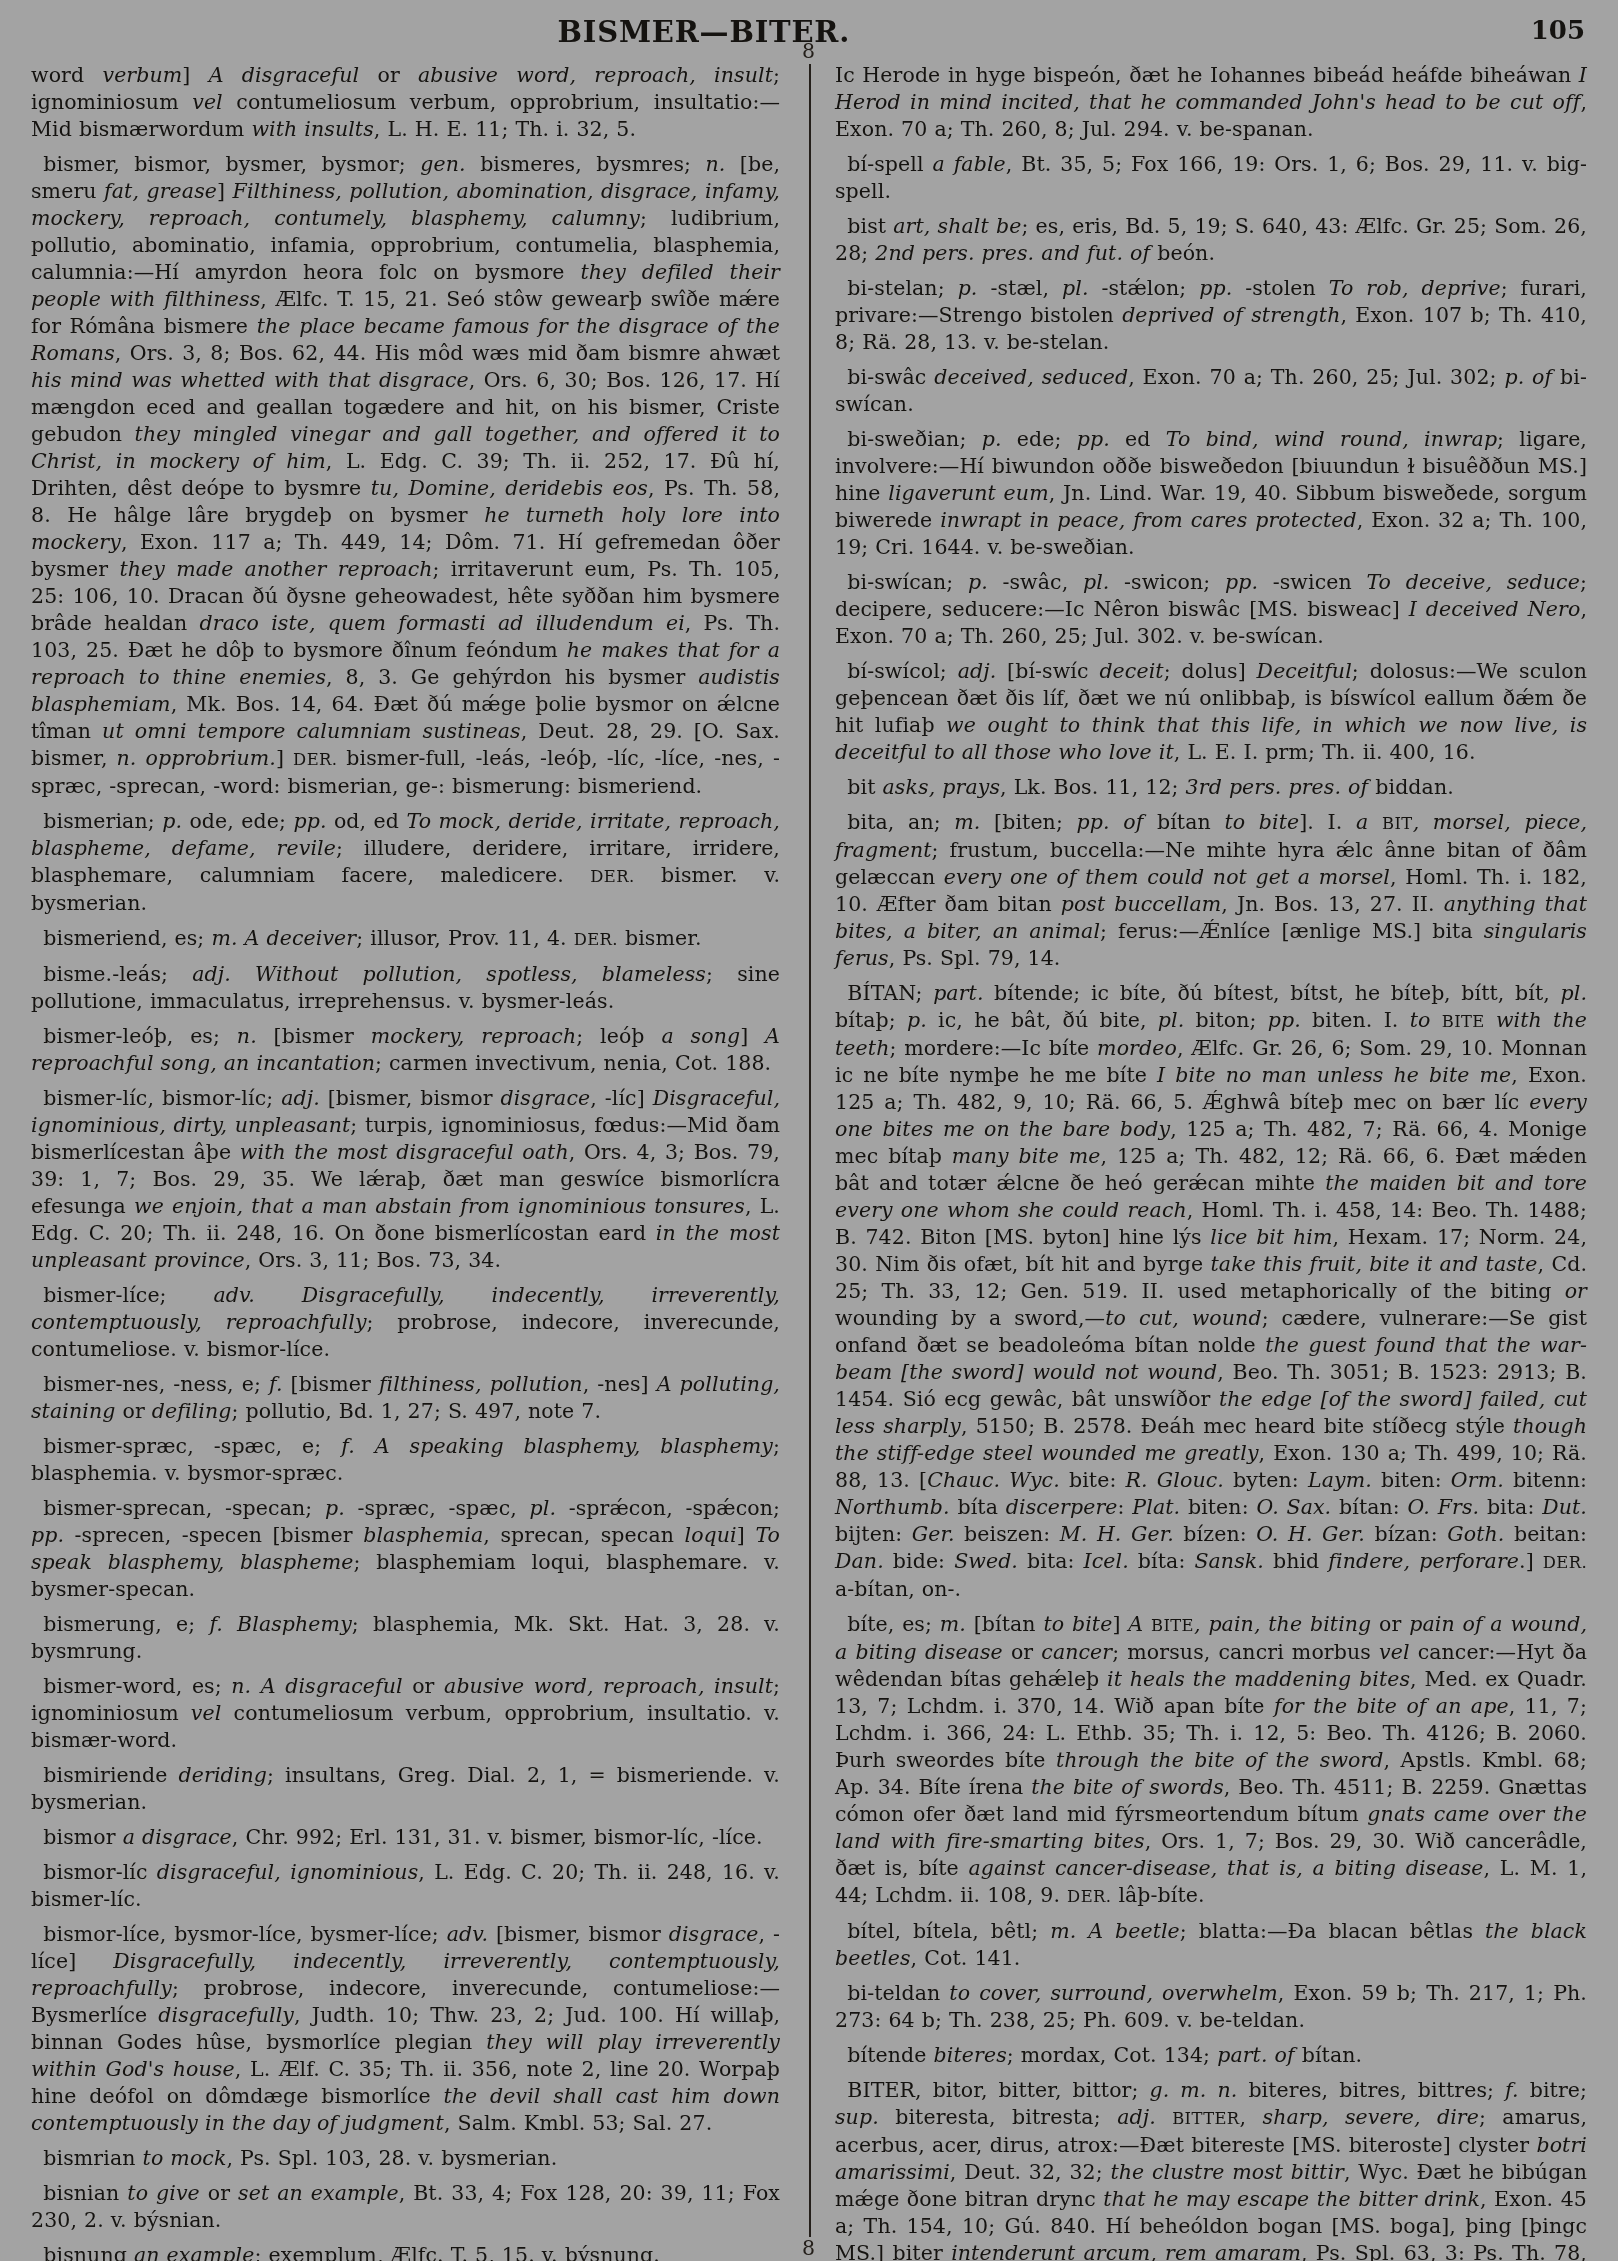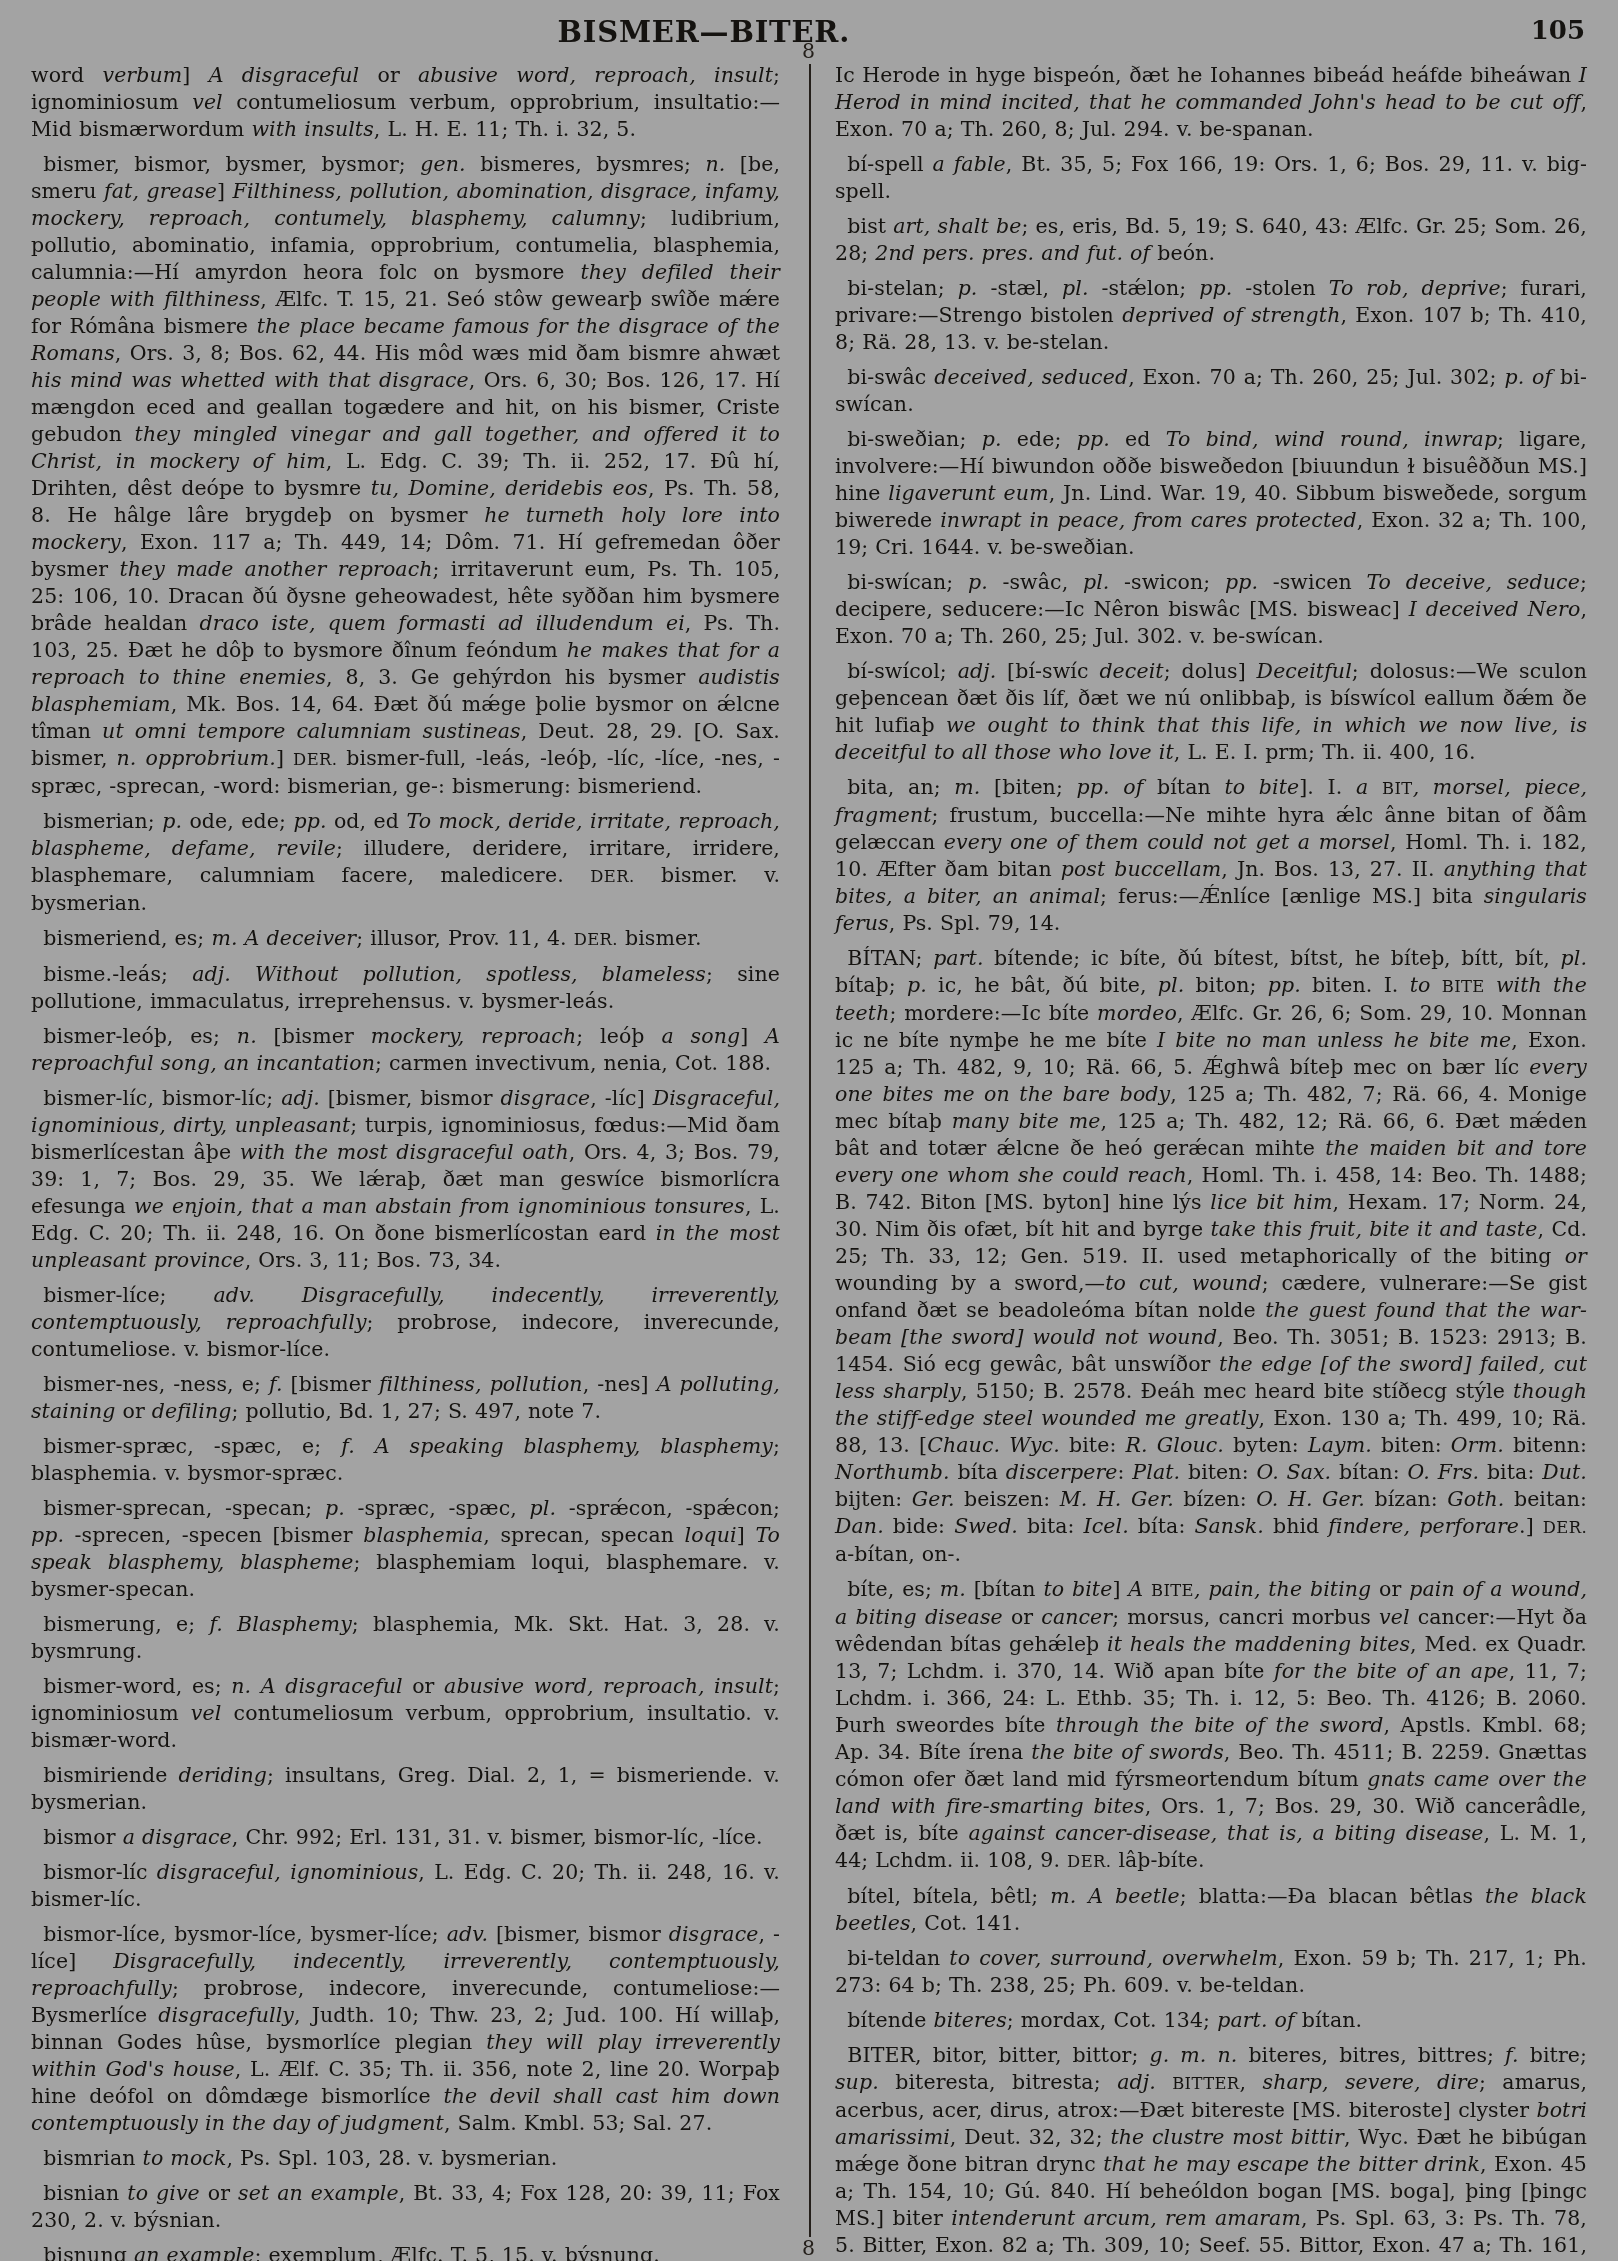--- a/index.html
+++ b/index.html
@@ -91,20 +91,21 @@
     </div>
   <div class="col col-right" id="col-right">
       <p class="entry cont"><span class="s-r">Ic Herode in hyge bispeón, ðæt he Iohannes bibeád heáfde biheáwan </span><span class="s-i">I Herod in mind incited, that he commanded John's head to be cut off</span><span class="s-r">, Exon. 70 a; Th. 260, 8; Jul. 294.  v. be-spanan.</span></p>
       <p class="entry"><span class="s-b">bí-spell</span><span class="s-r"> </span><span class="s-i">a fable</span><span class="s-r">, Bt. 35, 5; Fox 166, 19: Ors. 1, 6; Bos. 29, 11.  v. big-spell.</span></p>
       <p class="entry"><span class="s-b">bist</span><span class="s-r"> </span><span class="s-i">art, shalt be</span><span class="s-r">; es, eris, Bd. 5, 19; S. 640, 43: Ælfc. Gr. 25; Som. 26, 28; </span><span class="s-i">2nd pers. pres. and fut. of</span><span class="s-r"> beón.</span></p>
       <p class="entry"><span class="s-b">bi-stelan;</span><span class="s-r"> </span><span class="s-i">p.</span><span class="s-r"> -stæl, </span><span class="s-i">pl.</span><span class="s-r"> -stǽlon; </span><span class="s-i">pp.</span><span class="s-r"> -stolen </span><span class="s-i">To rob, deprive</span><span class="s-r">; furari, privare:—Strengo bistolen </span><span class="s-i">deprived of strength</span><span class="s-r">, Exon. 107 b; Th. 410, 8; Rä. 28, 13.  v. be-stelan.</span></p>
       <p class="entry"><span class="s-b">bi-swâc</span><span class="s-r"> </span><span class="s-i">deceived, seduced</span><span class="s-r">, Exon. 70 a; Th. 260, 25; Jul. 302; </span><span class="s-i">p. of</span><span class="s-r"> bi-swícan.</span></p>
       <p class="entry"><span class="s-b">bi-sweðian;</span><span class="s-r"> </span><span class="s-i">p.</span><span class="s-r"> ede; </span><span class="s-i">pp.</span><span class="s-r"> ed </span><span class="s-i">To bind, wind round, inwrap</span><span class="s-r">; ligare, involvere:—Hí biwundon oððe bisweðedon [biuundun ɫ bisuêððun MS.] hine </span><span class="s-i">ligaverunt eum</span><span class="s-r">, Jn. Lind. War. 19, 40.  Sibbum bisweðede, sorgum biwerede </span><span class="s-i">inwrapt in peace, from cares protected</span><span class="s-r">, Exon. 32 a; Th. 100, 19; Cri. 1644.  v. be-sweðian.</span></p>
       <p class="entry"><span class="s-b">bi-swícan;</span><span class="s-r"> </span><span class="s-i">p.</span><span class="s-r"> -swâc, </span><span class="s-i">pl.</span><span class="s-r"> -swicon; </span><span class="s-i">pp.</span><span class="s-r"> -swicen </span><span class="s-i">To deceive, seduce</span><span class="s-r">; decipere, seducere:—Ic Nêron biswâc [MS. bisweac] </span><span class="s-i">I deceived Nero</span><span class="s-r">, Exon. 70 a; Th. 260, 25; Jul. 302.  v. be-swícan.</span></p>
       <p class="entry"><span class="s-b">bí-swícol;</span><span class="s-r"> </span><span class="s-i">adj.</span><span class="s-r"> [bí-swíc </span><span class="s-i">deceit</span><span class="s-r">; dolus] </span><span class="s-i">Deceitful</span><span class="s-r">; dolosus:—We sculon geþencean ðæt ðis líf, ðæt we nú onlibbaþ, is bíswícol eallum ðǽm ðe hit lufiaþ </span><span class="s-i">we ought to think that this life, in which we now live, is deceitful to all those who love it</span><span class="s-r">, L. E. I. prm; Th. ii. 400, 16.</span></p>
+      <p class="entry"><span class="s-b">bit</span><span class="s-r"> </span><span class="s-i">asks, prays</span><span class="s-r">, Lk. Bos. 11, 12; </span><span class="s-i">3rd pers. pres. of</span><span class="s-r"> biddan.</span></p>
       <p class="entry"><span class="s-b">bita,</span><span class="s-r"> an; </span><span class="s-i">m.</span><span class="s-r"> [biten; </span><span class="s-i">pp. of</span><span class="s-r"> bítan </span><span class="s-i">to bite</span><span class="s-r">].  </span><span class="s-b">I.</span><span class="s-r"> </span><span class="s-i">a </span><span class="s-sc">BIT</span><span class="s-i">, morsel, piece, fragment</span><span class="s-r">; frustum, buccella:—Ne mihte hyra ǽlc ânne bitan of ðâm gelæccan </span><span class="s-i">every one of them could not get a morsel</span><span class="s-r">, Homl. Th. i. 182, 10.  Æfter ðam bitan </span><span class="s-i">post buccellam</span><span class="s-r">, Jn. Bos. 13, 27.  </span><span class="s-b">II.</span><span class="s-r"> </span><span class="s-i">anything that bites, a biter, an animal</span><span class="s-r">; ferus:—Ǽnlíce [ænlige MS.] bita </span><span class="s-i">singularis ferus</span><span class="s-r">, Ps. Spl. 79, 14.</span></p>
       <p class="entry"><span class="s-b">BÍTAN;</span><span class="s-r"> </span><span class="s-i">part.</span><span class="s-r"> bítende; ic bíte, ðú bítest, bítst, he bíteþ, bítt, bít, </span><span class="s-i">pl.</span><span class="s-r"> bítaþ; </span><span class="s-i">p.</span><span class="s-r"> ic, he bât, ðú bite, </span><span class="s-i">pl.</span><span class="s-r"> biton; </span><span class="s-i">pp.</span><span class="s-r"> biten.  </span><span class="s-b">I.</span><span class="s-r"> </span><span class="s-i">to </span><span class="s-sc">BITE</span><span class="s-i"> with the teeth</span><span class="s-r">; mordere:—Ic bíte </span><span class="s-i">mordeo</span><span class="s-r">, Ælfc. Gr. 26, 6; Som. 29, 10.  Monnan ic ne bíte nymþe he me bíte </span><span class="s-i">I bite no man unless he bite me</span><span class="s-r">, Exon. 125 a; Th. 482, 9, 10; Rä. 66, 5.  Ǽghwâ bíteþ mec on bær líc </span><span class="s-i">every one bites me on the bare body</span><span class="s-r">, 125 a; Th. 482, 7; Rä. 66, 4.  Monige mec bítaþ </span><span class="s-i">many bite me</span><span class="s-r">, 125 a; Th. 482, 12; Rä. 66, 6.  Ðæt mǽden bât and totær ǽlcne ðe heó gerǽcan mihte </span><span class="s-i">the maiden bit and tore every one whom she could reach</span><span class="s-r">, Homl. Th. i. 458, 14: Beo. Th. 1488; B. 742.  Biton [MS. byton] hine lýs </span><span class="s-i">lice bit him</span><span class="s-r">, Hexam. 17; Norm. 24, 30.  Nim ðis ofæt, bít hit and byrge </span><span class="s-i">take this fruit, bite it and taste</span><span class="s-r">, Cd. 25; Th. 33, 12; Gen. 519.  </span><span class="s-b">II.</span><span class="s-r"> used metaphorically of the biting </span><span class="s-i">or</span><span class="s-r"> wounding by a sword,—</span><span class="s-i">to cut, wound</span><span class="s-r">; cædere, vulnerare:—Se gist onfand ðæt se beadoleóma bítan nolde </span><span class="s-i">the guest found that the war-beam [the sword] would not wound</span><span class="s-r">, Beo. Th. 3051; B. 1523: 2913; B. 1454.  Sió ecg gewâc, bât unswíðor </span><span class="s-i">the edge [of the sword] failed, cut less sharply</span><span class="s-r">, 5150; B. 2578.  Ðeáh mec heard bite stíðecg stýle </span><span class="s-i">though the stiff-edge steel wounded me greatly</span><span class="s-r">, Exon. 130 a; Th. 499, 10; Rä. 88, 13.  [</span><span class="s-i">Chauc. Wyc.</span><span class="s-r"> bite: </span><span class="s-i">R. Glouc.</span><span class="s-r"> byten: </span><span class="s-i">Laym.</span><span class="s-r"> biten: </span><span class="s-i">Orm.</span><span class="s-r"> bitenn: </span><span class="s-i">Northumb.</span><span class="s-r"> bíta </span><span class="s-i">discerpere</span><span class="s-r">: </span><span class="s-i">Plat.</span><span class="s-r"> biten: </span><span class="s-i">O. Sax.</span><span class="s-r"> bítan: </span><span class="s-i">O. Frs.</span><span class="s-r"> bita: </span><span class="s-i">Dut.</span><span class="s-r"> bijten: </span><span class="s-i">Ger.</span><span class="s-r"> beiszen: </span><span class="s-i">M. H. Ger.</span><span class="s-r"> bízen: </span><span class="s-i">O. H. Ger.</span><span class="s-r"> bízan: </span><span class="s-i">Goth.</span><span class="s-r"> beitan: </span><span class="s-i">Dan.</span><span class="s-r"> bide: </span><span class="s-i">Swed.</span><span class="s-r"> bita: </span><span class="s-i">Icel.</span><span class="s-r"> bíta: </span><span class="s-i">Sansk.</span><span class="s-r"> bhid </span><span class="s-i">findere, perforare</span><span class="s-r">.]  </span><span class="s-sc">DER.</span><span class="s-r"> a-bítan, on-.</span></p>
       <p class="entry"><span class="s-b">bíte,</span><span class="s-r"> es; </span><span class="s-i">m.</span><span class="s-r"> [bítan </span><span class="s-i">to bite</span><span class="s-r">] </span><span class="s-i">A </span><span class="s-sc">BITE</span><span class="s-i">, pain, the biting</span><span class="s-r"> or </span><span class="s-i">pain of a wound, a biting disease</span><span class="s-r"> or </span><span class="s-i">cancer</span><span class="s-r">; morsus, cancri morbus </span><span class="s-i">vel</span><span class="s-r"> cancer:—Hyt ða wêdendan bítas gehǽleþ </span><span class="s-i">it heals the maddening bites</span><span class="s-r">, Med. ex Quadr. 13, 7; Lchdm. i. 370, 14.  Wið apan bíte </span><span class="s-i">for the bite of an ape</span><span class="s-r">, 11, 7; Lchdm. i. 366, 24: L. Ethb. 35; Th. i. 12, 5: Beo. Th. 4126; B. 2060.  Þurh sweordes bíte </span><span class="s-i">through the bite of the sword</span><span class="s-r">, Apstls. Kmbl. 68; Ap. 34.  Bíte írena </span><span class="s-i">the bite of swords</span><span class="s-r">, Beo. Th. 4511; B. 2259.  Gnættas cómon ofer ðæt land mid fýrsmeortendum bítum </span><span class="s-i">gnats came over the land with fire-smarting bites</span><span class="s-r">, Ors. 1, 7; Bos. 29, 30.  Wið cancerâdle, ðæt is, bíte </span><span class="s-i">against cancer-disease, that is, a biting disease</span><span class="s-r">, L. M. 1, 44; Lchdm. ii. 108, 9.  </span><span class="s-sc">DER.</span><span class="s-r"> lâþ-bíte.</span></p>
       <p class="entry"><span class="s-b">bítel,</span><span class="s-r"> bítela, bêtl; </span><span class="s-i">m. A beetle</span><span class="s-r">; blatta:—Ða blacan bêtlas </span><span class="s-i">the black beetles</span><span class="s-r">, Cot. 141.</span></p>
       <p class="entry"><span class="s-b">bi-teldan</span><span class="s-r"> </span><span class="s-i">to cover, surround, overwhelm</span><span class="s-r">, Exon. 59 b; Th. 217, 1; Ph. 273: 64 b; Th. 238, 25; Ph. 609.  v. be-teldan.</span></p>
       <p class="entry"><span class="s-b">bítende</span><span class="s-r"> </span><span class="s-i">biteres</span><span class="s-r">; mordax, Cot. 134; </span><span class="s-i">part. of</span><span class="s-r"> bítan.</span></p>
       <p class="entry"><span class="s-b">BITER,</span><span class="s-r"> bitor, bitter, bittor; </span><span class="s-i">g. m. n.</span><span class="s-r"> biteres, bitres, bittres; </span><span class="s-i">f.</span><span class="s-r"> bitre; </span><span class="s-i">sup.</span><span class="s-r"> biteresta, bitresta; </span><span class="s-i">adj.</span><span class="s-r"> </span><span class="s-sc">BITTER</span><span class="s-r">, </span><span class="s-i">sharp, severe, dire</span><span class="s-r">; amarus, acerbus, acer, dirus, atrox:—Ðæt bitereste [MS. biteroste] clyster </span><span class="s-i">botri amarissimi</span><span class="s-r">, Deut. 32, 32; </span><span class="s-i">the clustre most bittir</span><span class="s-r">, Wyc.  Ðæt he bibúgan mǽge ðone bitran drync </span><span class="s-i">that he may escape the bitter drink</span><span class="s-r">, Exon. 45 a; Th. 154, 10; Gú. 840.  Hí beheóldon bogan [MS. boga], þing [þingc MS.] biter </span><span class="s-i">intenderunt arcum, rem amaram</span><span class="s-r">, Ps. Spl. 63, 3: Ps. Th. 78, 5.  Bitter, Exon. 82 a; Th. 309, 10; Seef. 55.  Bittor, Exon. 47 a; Th. 161, 13; Gú. 958.  Boda bitresta </span><span class="s-i">the bitterest messenger</span><span class="s-r">, Cd. 36; Th. 47, 19;</span></p>
     </div>
 </div>
 

